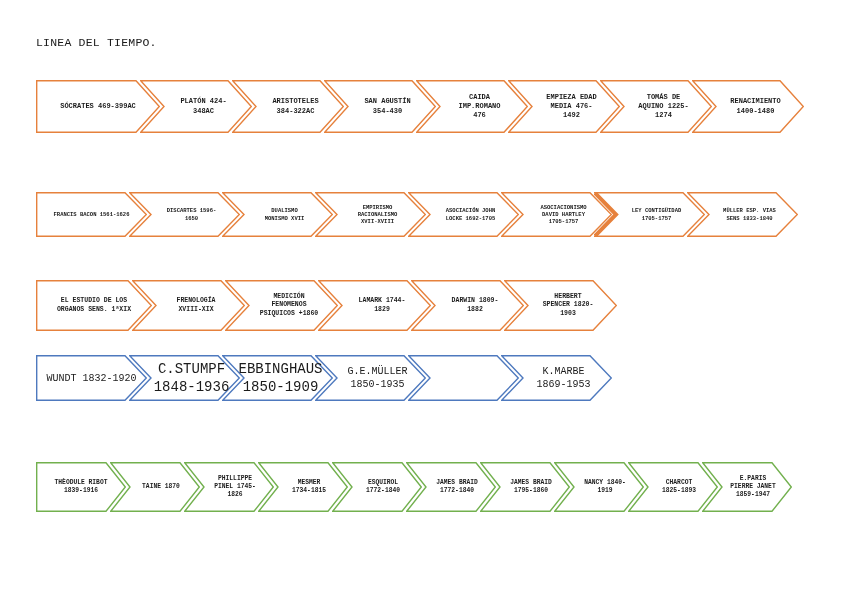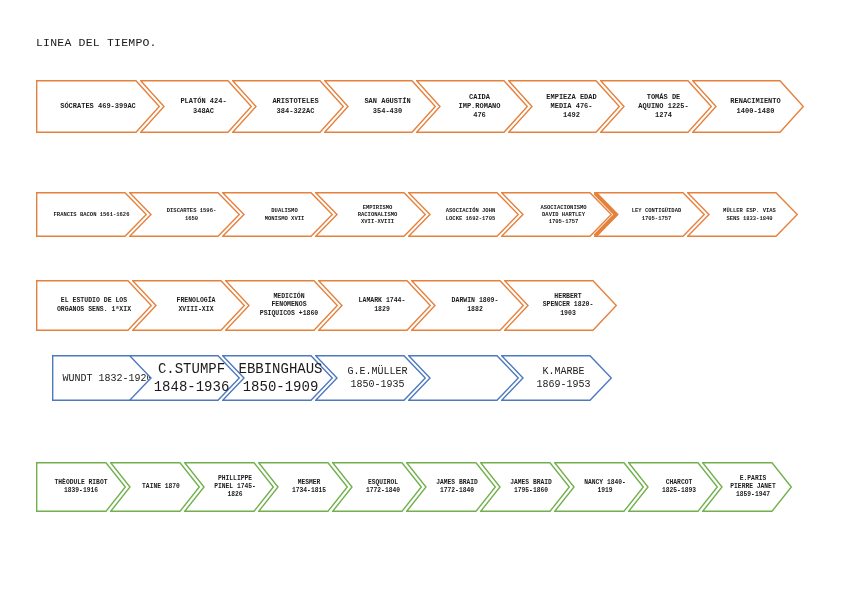--- a/index.html
+++ b/index.html
@@ -188,21 +188,21 @@
       <div class="chevron" style="left: 468px; width: 113px; height: 51px;">
         <svg width="113" height="51" viewBox="0 0 113 51">
           <polygon points="0.7,0.7 89,0.7 112.3,25.5 89,50.3 0.7,50.3 24,25.5" fill="#ffffff" stroke="#E6813C" stroke-width="1.4"></polygon>
         </svg>
         <span class="lbl" style="left:18px;right:3px;font-size:6.5px;font-weight:700">HERBERT
 SPENCER 1820-
 1903</span>
       </div>
     </div>
     <div class="tl-row" style="top: 355px; left: 36px;">
-      <div class="chevron" style="left: 0px; width: 111px; height: 46px; margin-left: 16px;">
+      <div class="chevron" style="left: 0px; width: 111px; height: 46px;">
         <svg width="111" height="46" viewBox="0 0 111 46">
           <polygon points="0.7,0.7 89,0.7 110.3,23 89,45.3 0.7,45.3" fill="#ffffff" stroke="#4E79BE" stroke-width="1.4"></polygon>
         </svg>
         <span class="lbl" style="left:3px;right:3px;font-size:10px;font-weight:400">WUNDT 1832-1920</span>
       </div>
       <div class="chevron" style="left: 93px; width: 111px; height: 46px;">
         <svg width="111" height="46" viewBox="0 0 111 46">
           <polygon points="0.7,0.7 89,0.7 110.3,23 89,45.3 0.7,45.3 22,23" fill="#ffffff" stroke="#4E79BE" stroke-width="1.4"></polygon>
         </svg>
         <span class="lbl" style="left:17px;right:3px;font-size:14px;font-weight:400">C.STUMPF

